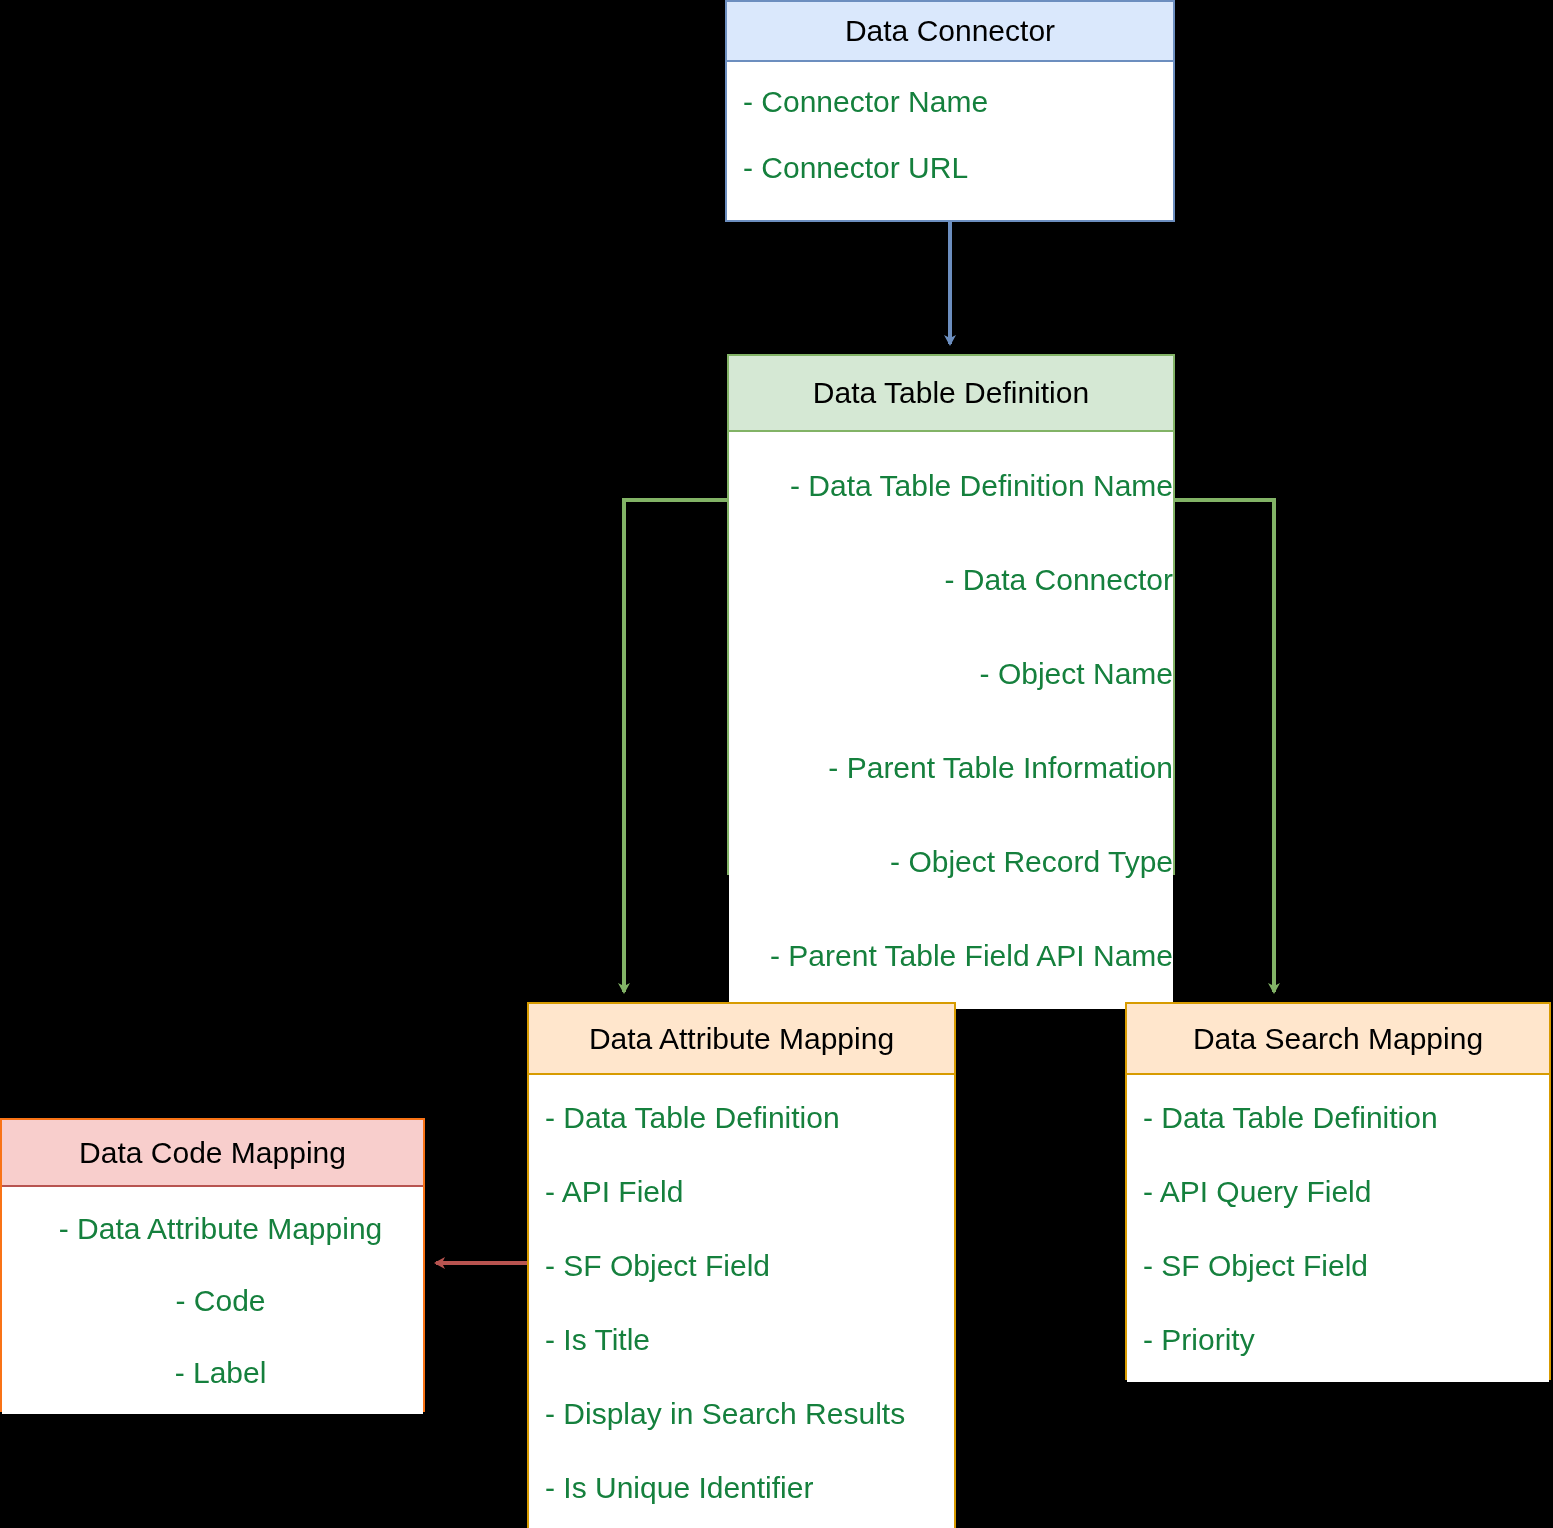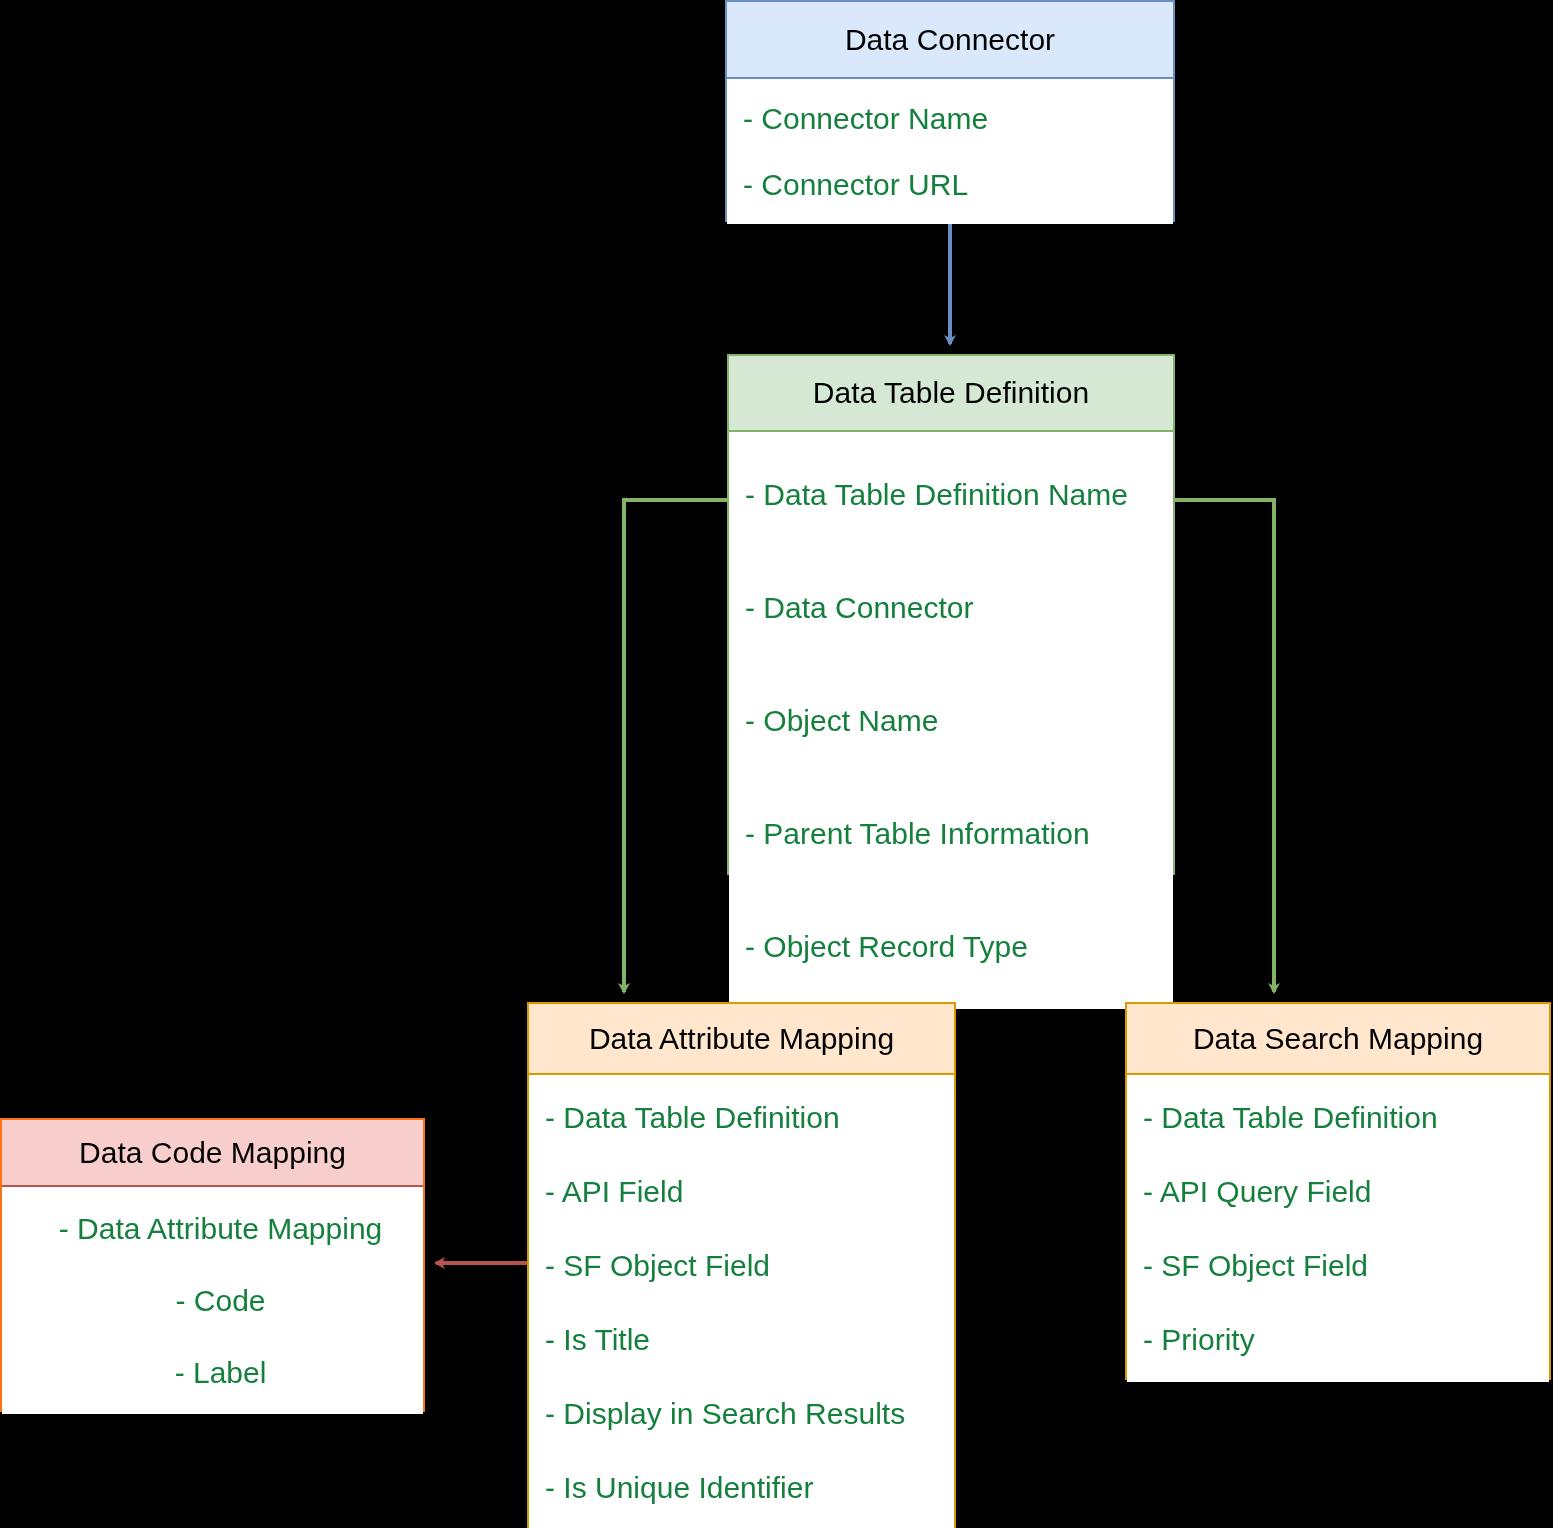--- a/index.html
+++ b/index.html
@@ -48,35 +48,36 @@
     <path d="M950,222 L950,344" stroke="#6c8ebf" stroke-width="4" fill="none" marker-end="url(#ah-blue)"></path>
 
     <path d="M727,500 L624,500 L624,992" stroke="#82b366" stroke-width="4" fill="none" marker-end="url(#ah-green)"></path>
 
     <path d="M1175,500 L1274,500 L1274,992" stroke="#82b366" stroke-width="4" fill="none" marker-end="url(#ah-green)"></path>
 
     <path d="M527,1263 L436,1263" stroke="#b85450" stroke-width="4" fill="none" marker-end="url(#ah-red)"></path>
   </svg>
 
   <div class="entity blue" style="left:725px;top:0px;width:450px;height:222px;">
-    <div class="hdr" style="height:77px;">Data Connector</div>
+    <div class="hdr" style="height:60px;">Data Connector</div>
     <div class="body" style="height:145px;">
       <div class="field">- Connector Name</div>
       <div class="field">- Connector URL</div>
     </div>
   </div>
 
   <div class="entity green" style="left:727px;top:354px;width:448px;height:521px;">
     <div class="hdr" style="height:76px;">Data Table Definition</div>
-    <div class="body" style="height:577px;">
+    <div class="body" style="height:577px;align-items:flex-end;">
       <div class="field">- Data Table Definition Name</div>
       <div class="field">- Data Connector</div>
       <div class="field">- Object Name</div>
       <div class="field">- Parent Table Information</div>
       <div class="field">- Object Record Type</div>
+      <div class="field">- Parent Table Field API Name</div>
     </div>
   </div>
 
   <div class="entity orange" style="left:527px;top:1002px;width:429px;height:526px;">
     <div class="hdr" style="height:71px;">Data Attribute Mapping</div>
     <div class="body" style="height:455px;">
       <div class="field">- Data Table Definition</div>
       <div class="field">- API Field</div>
       <div class="field">- SF Object Field</div>
       <div class="field">- Is Title</div>

